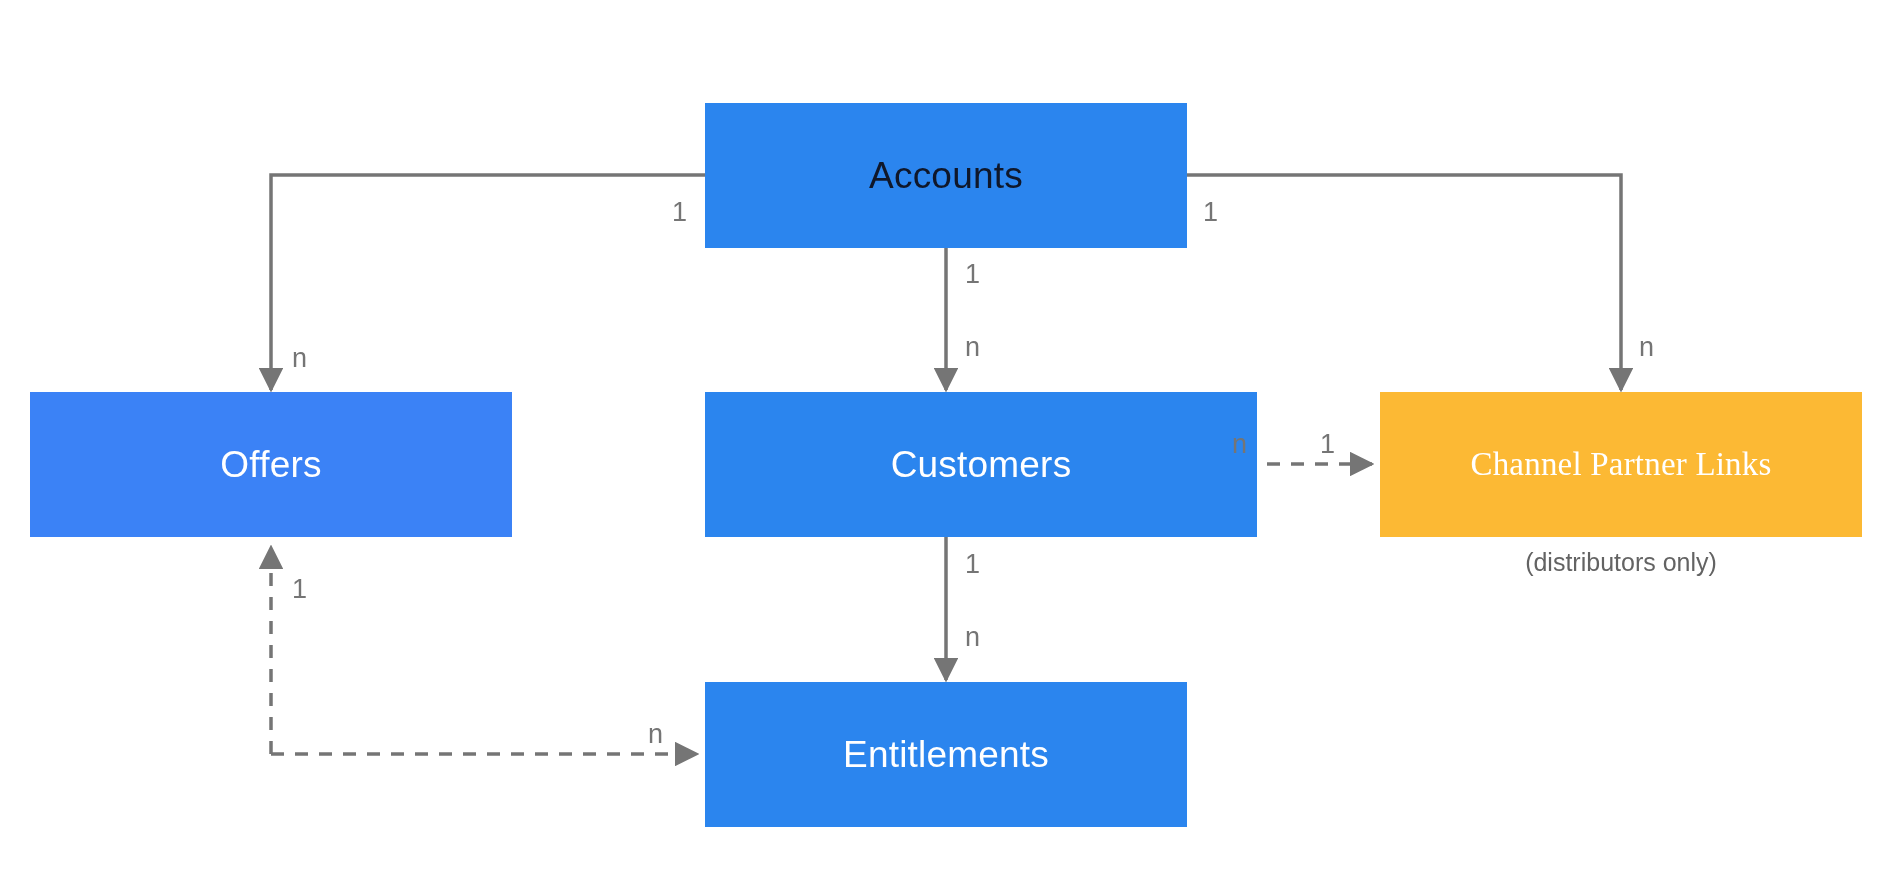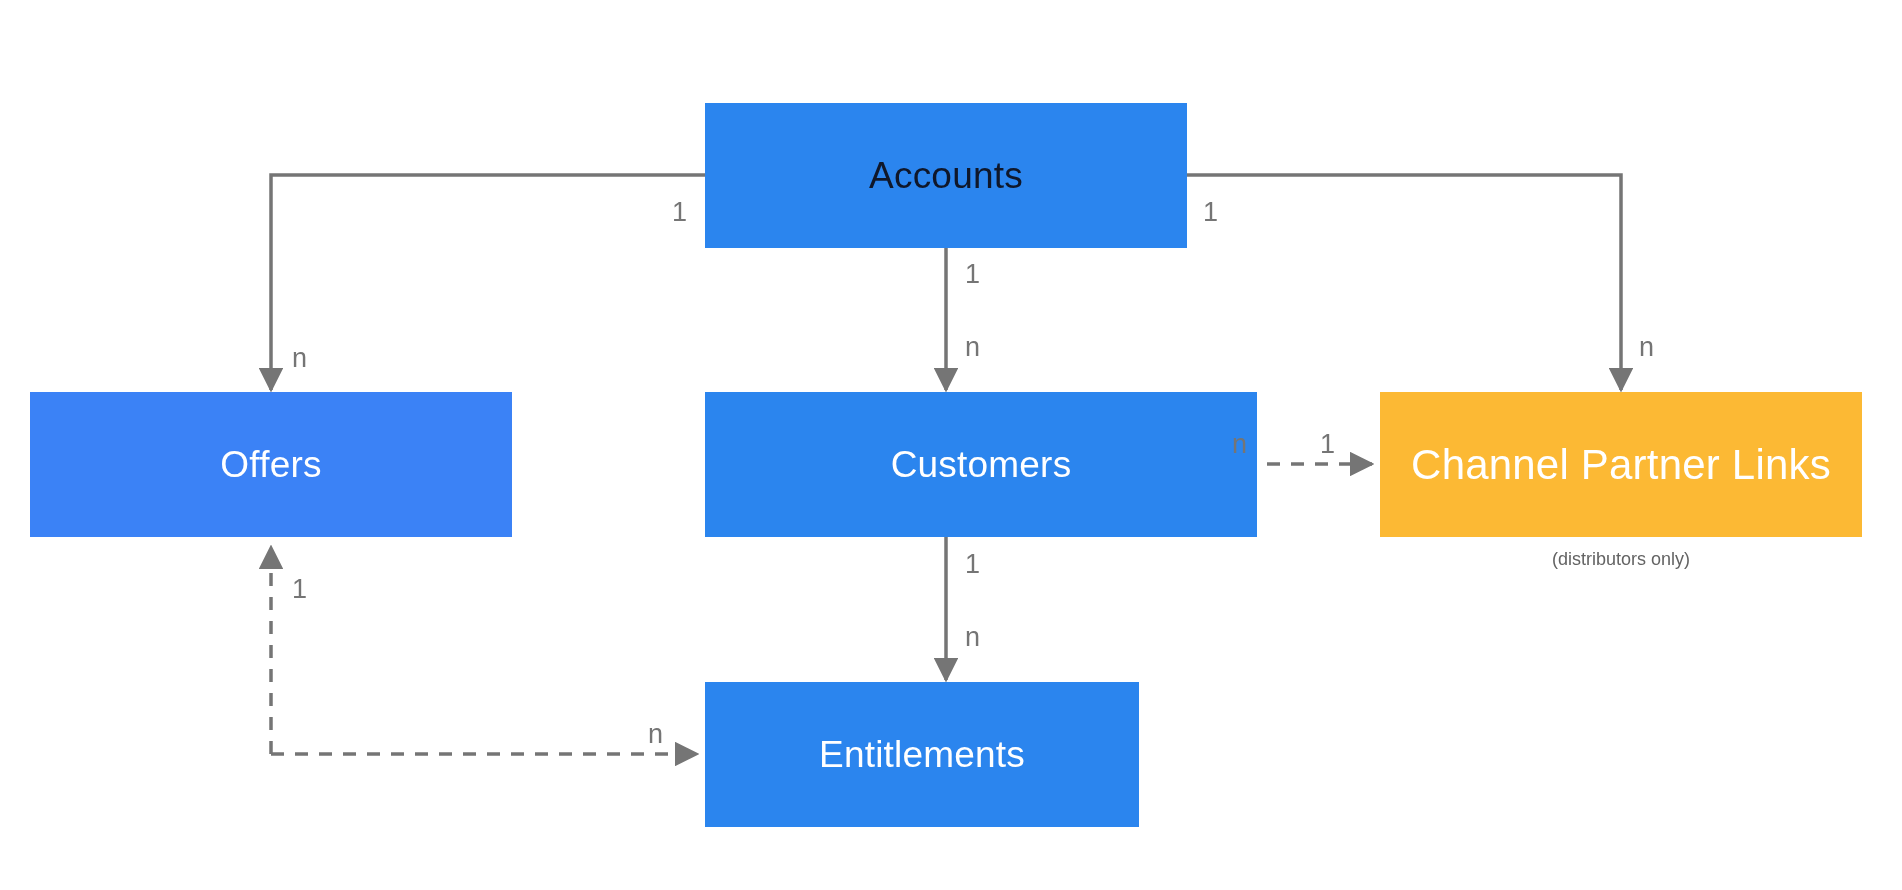--- a/index.html
+++ b/index.html
@@ -33,27 +33,27 @@
     font-size: 37px;
     font-weight: 400;
     letter-spacing: 0.2px;
     line-height: 1;
     box-sizing: border-box;
     user-select: none;
   }
   .node-accounts   { left: 705px;  top: 103px; width: 482px; height: 145px; }
   .node-offers     { left: 30px;   top: 392px; width: 482px; height: 145px; }
   .node-customers  { left: 705px;  top: 392px; width: 482px; height: 145px; }
-  .node-cpl        { left: 1380px; top: 392px; width: 482px; height: 145px; font-size: 42px; }
+  .node-cpl        { left: 1380px; top: 392px; width: 482px; height: 145px; font-size: 33px; font-family: Liberation Serif, serif; }
   .node-entitle    { left: 705px;  top: 682px; width: 482px; height: 145px; }
 
   .caption {
     position: absolute;
     color: #636363;
-    font-size: 18px;
+    font-size: 25px;
     line-height: 1;
     white-space: nowrap;
     user-select: none;
   }
   .caption-cpl {
     left: 1380px;
     top: 550px;
     width: 482px;
     text-align: center;
   }
@@ -110,21 +110,21 @@
   </div>
 
   <div class="node node-customers" style="left: 705px; top: 392px; width: 552px; height: 145px; background: rgb(43, 133, 238); color: rgb(255, 255, 255);">
     <span>Customers</span>
   </div>
 
   <div class="node node-cpl" style="left: 1380px; top: 392px; width: 482px; height: 145px; background: rgb(252, 185, 52); color: rgb(255, 255, 255);">
     <span>Channel Partner Links</span>
   </div>
 
-  <div class="node node-entitle" style="left: 705px; top: 682px; width: 434px; height: 145px; background: rgb(43, 133, 238); color: rgb(255, 255, 255);">
+  <div class="node node-entitle" style="left: 705px; top: 682px; width: 482px; height: 145px; background: rgb(43, 133, 238); color: rgb(255, 255, 255);">
     <span>Entitlements</span>
   </div>
 
   <div class="caption caption-cpl" style="color: rgb(99, 99, 99);">(distributors only)</div>
 
   <div class="edge-label" id="el0" style="left: 672px; top: 199px; color: rgb(117, 117, 117);">1</div>
   <div class="edge-label" id="el1" style="left: 292px; top: 345px; color: rgb(117, 117, 117);">n</div>
   <div class="edge-label" id="el2" style="left: 965px; top: 261px; color: rgb(117, 117, 117);">1</div>
   <div class="edge-label" id="el3" style="left: 965px; top: 334px; color: rgb(117, 117, 117);">n</div>
   <div class="edge-label" id="el4" style="left: 1203px; top: 199px; color: rgb(117, 117, 117);">1</div>

